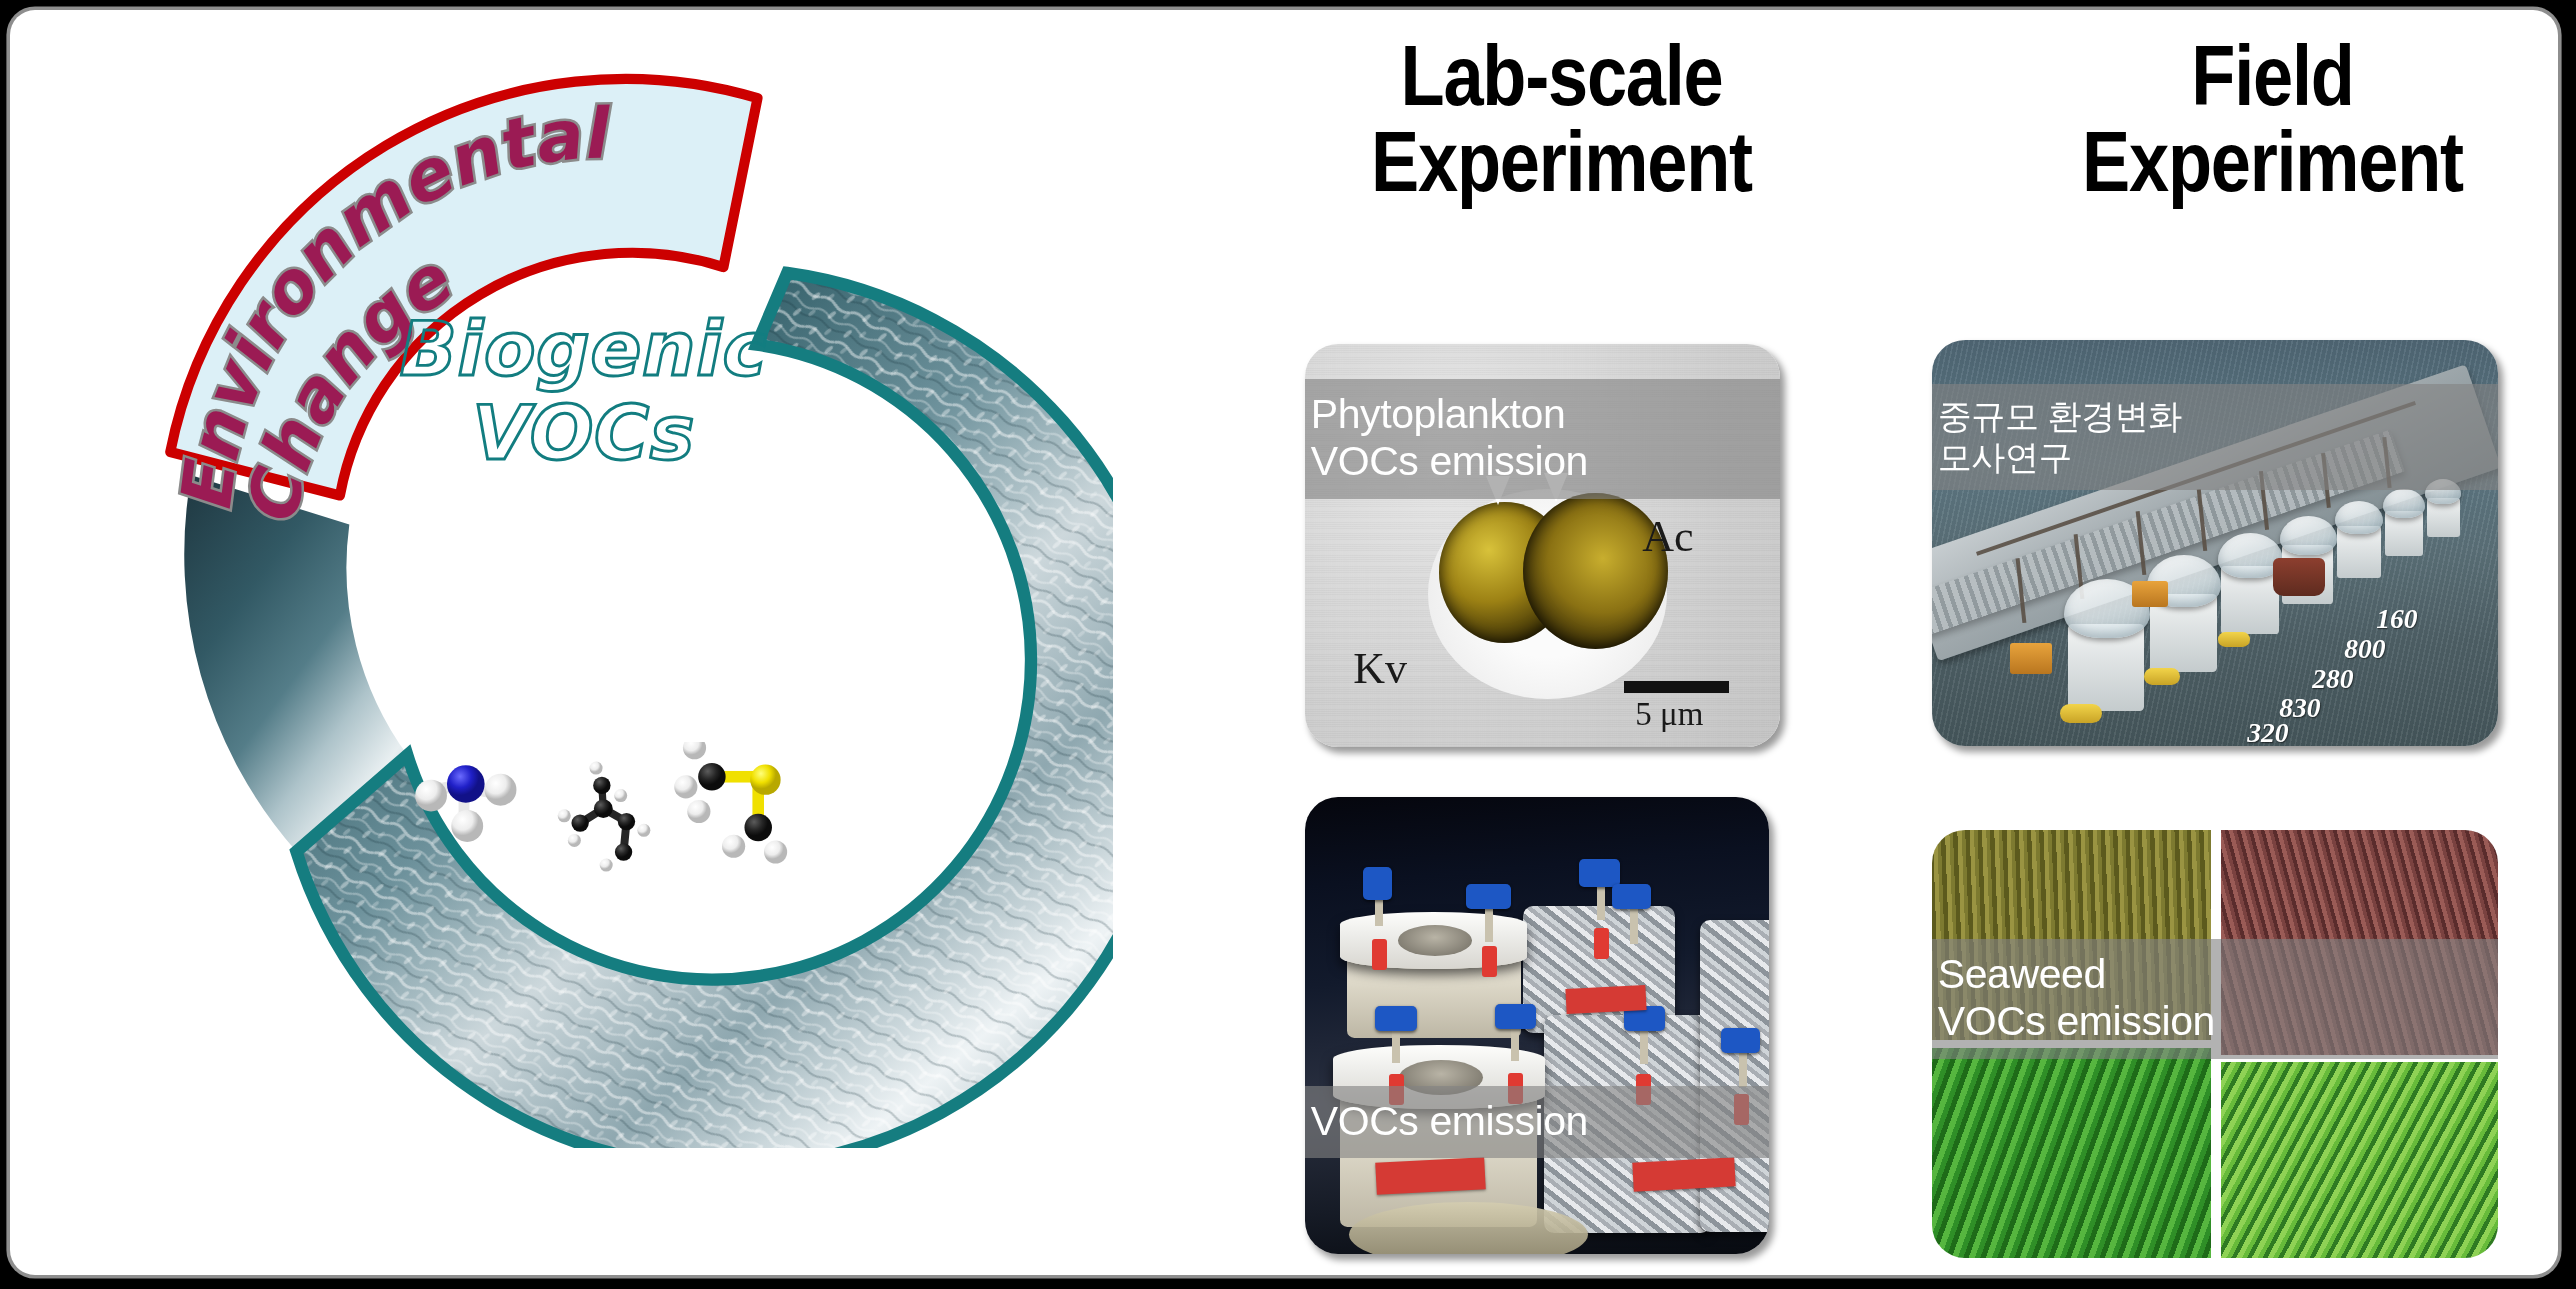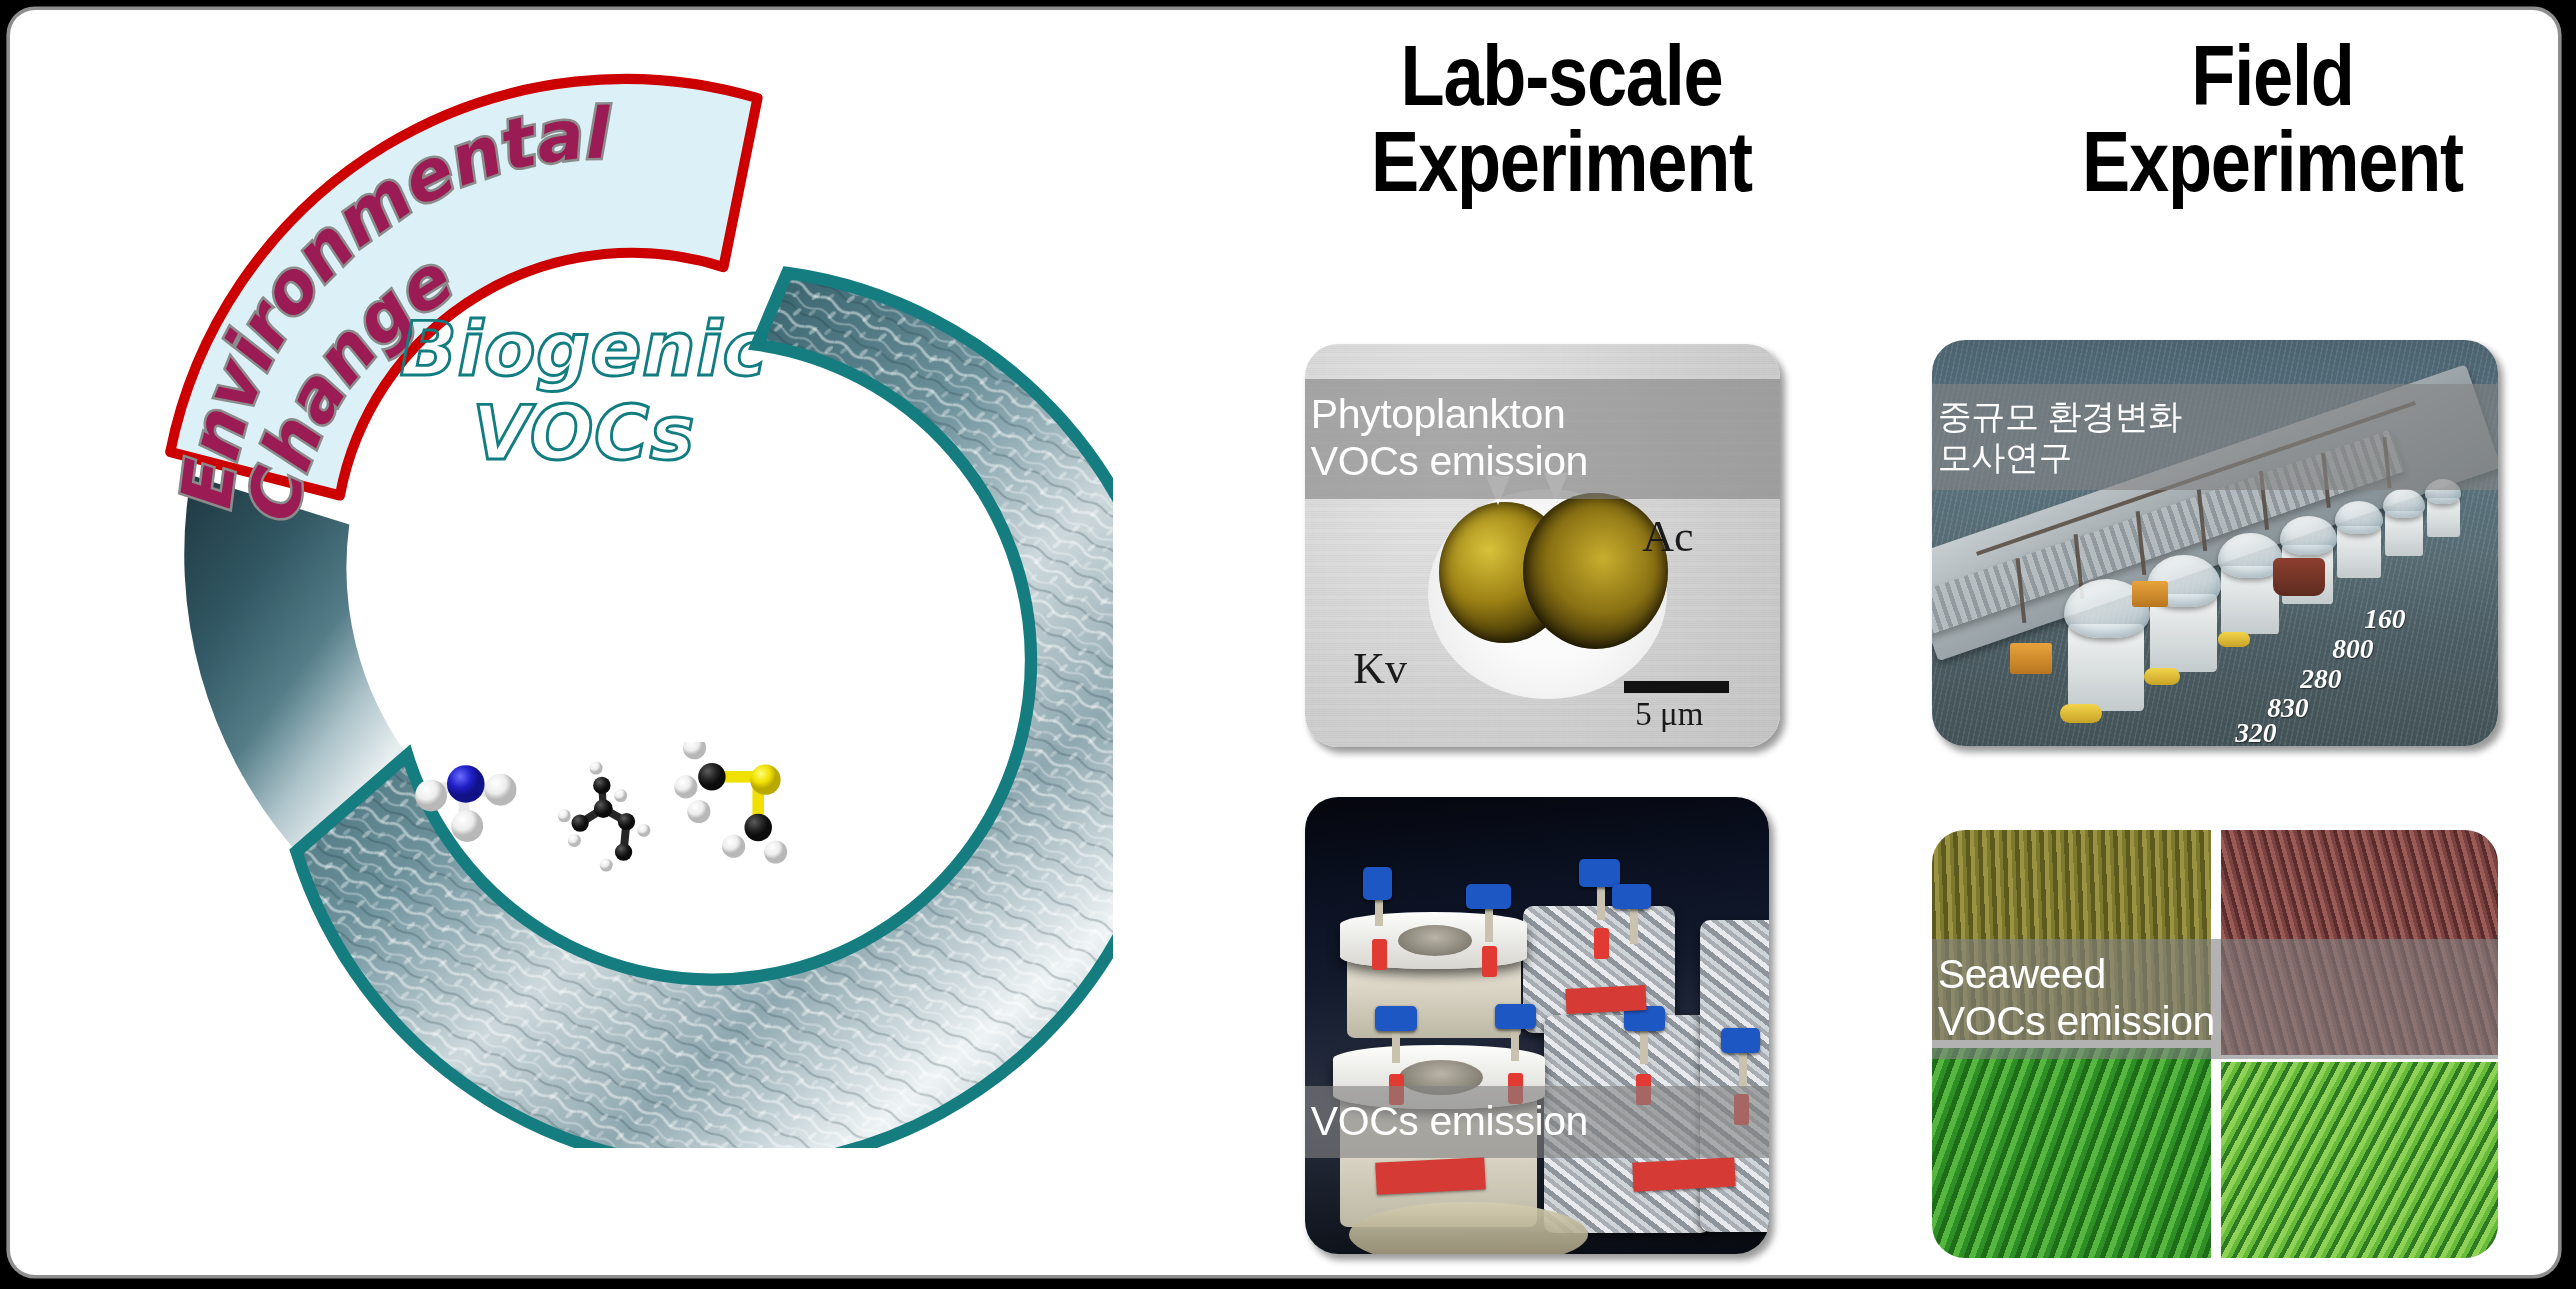--- a/index.html
+++ b/index.html
@@ -88,21 +88,21 @@
       linear-gradient(170deg,#c9cfd2 0%,#9fa8ac 45%,#7d8a8f 100%);
       box-shadow:0 4.4px 7.3px rgba(0,0,0,.35);}
   .dome{position:absolute;border-radius:50% 50% 42% 42%/60% 60% 40% 40%;
     background:linear-gradient(160deg,rgba(255,255,255,.92),rgba(210,226,232,.70));
     box-shadow:inset 0 -5.8px 10.2px rgba(120,140,150,.5),0 2.9px 5.8px rgba(0,0,0,.35);}
   .tank{position:absolute;background:linear-gradient(180deg,#f2f4f4,#c4cbcd);}
   .railing{position:absolute;background:rgba(90,80,70,.9);}
   .num{position:absolute;font-family:"Liberation Serif", serif;font-style:italic;
        font-weight:bold;font-size:26px;color:#fff;
        text-shadow:0.7px 0.7px 1.5px rgba(0,0,0,.6);white-space:nowrap;}
-  .num.big{font-size:27.6px;}
+  .num.big{font-size:27.6px;padding-left:12px;}
 
   
   .lab-bg{background:
      linear-gradient(175deg,#05060d 0%,#0a1020 18%,#121a2c 38%,
                      #2a3040 62%,#161b26 84%,#070a10 100%);}
   .vessel{position:absolute;border-radius:50%/22%;
      background:linear-gradient(180deg,#fdfdfb 0%,#ededea 40%,#d8d6d0 100%);
      box-shadow:0 5.8px 11.6px rgba(0,0,0,.6);}
   .vhole{position:absolute;border-radius:50%;
      background:radial-gradient(ellipse at 50% 40%,#b9b4a6,#6e6a60);}

